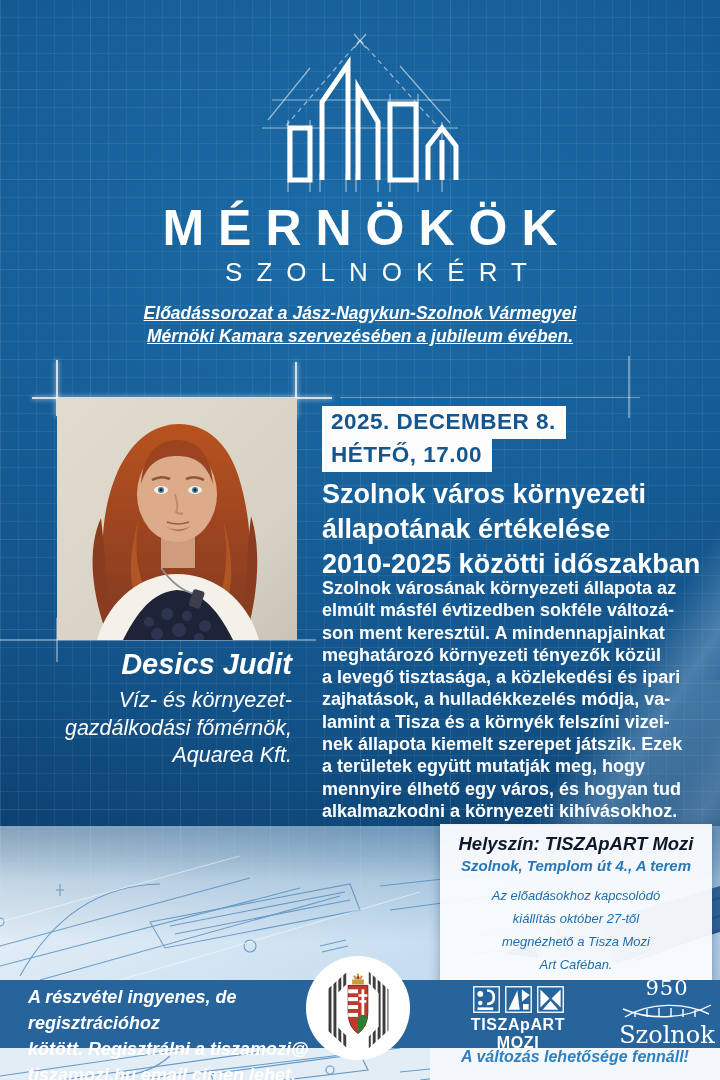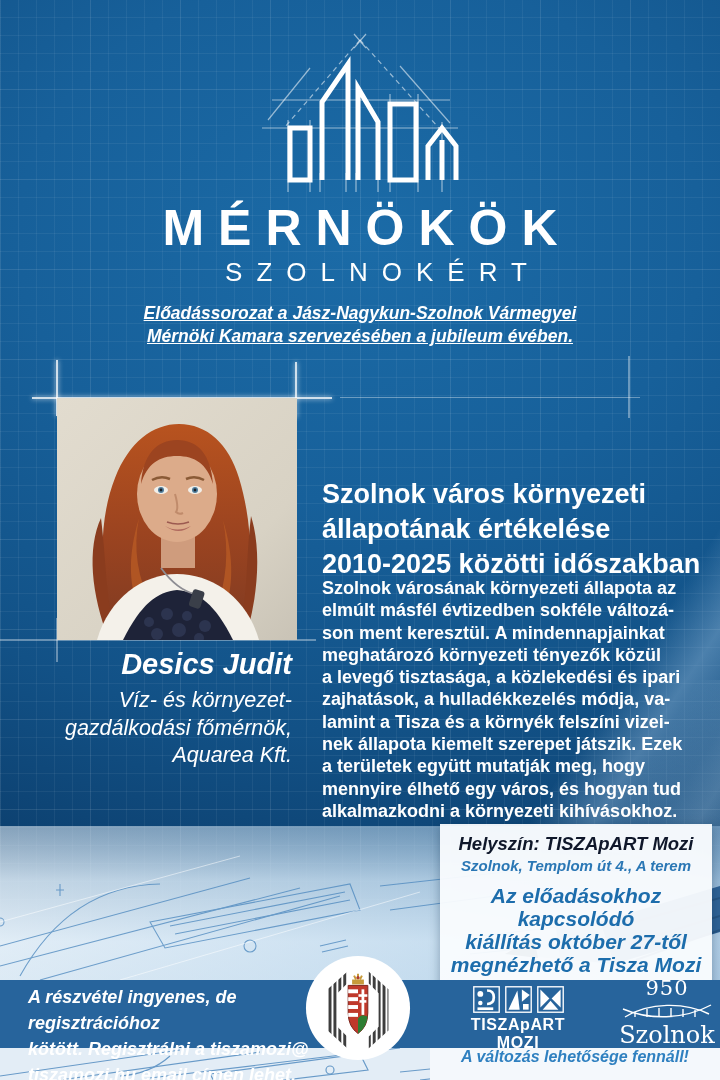--- a/index.html
+++ b/index.html
@@ -72,21 +72,21 @@
   }
 
   
   .venue-box {
     position:absolute; left:440px; top:824px; width:272px;
     background:rgba(250,252,254,0.95); box-shadow:0 2px 10px rgba(10,40,70,0.35);
     text-align:center; padding:9px 6px 8px 6px; font-style:italic;
   }
   .venue-line1 { color:#0f172a; font-size:18.5px; font-weight:800; }
   .venue-line2 { color:#2a77b5; font-size:15px; font-weight:600; margin-top:2px; }
-  .venue-exh   { color:#1d6dac; font-size:21px; font-weight:700; line-height:23px; margin-top:10px; }
+  .venue-exh   { color:#1d6dac; font-size:13px; font-weight:400; line-height:23px; margin-top:10px; }
 
   
   .blueprint { position:absolute; left:0; top:826px; width:720px; height:154px; }
   .blueprint-low { position:absolute; left:0; top:1048px; width:720px; height:32px; }
 
   
   .band { position:absolute; left:0; top:980px; width:720px; height:68px; background:#27649c; }
   .registration {
     position:absolute; left:28px; top:984px; width:300px;
     color:#fff; font-size:18px; font-weight:700; font-style:italic; line-height:26px;
@@ -199,20 +199,24 @@
     </svg>
   </div>
 
   <div class="speaker-caption">
     <div class="speaker-name">Desics Judit</div>
     <div class="speaker-role">Víz- és környezet-</div>
     <div class="speaker-role">gazdálkodási főmérnök,</div>
     <div class="speaker-role">Aquarea Kft.</div>
   </div>
 
+  <div class="badges">
+    <div class="badge">2025. DECEMBER 8.</div>
+    <div class="badge">HÉTFŐ, 17.00</div>
+  </div>
 
   <div class="event-title">
     <div>Szolnok város környezeti</div>
     <div>állapotának értékelése</div>
     <div>2010-2025 közötti időszakban</div>
   </div>
 
   <div class="event-desc">
     <div>Szolnok városának környezeti állapota az</div>
     <div>elmúlt másfél évtizedben sokféle változá-</div>

